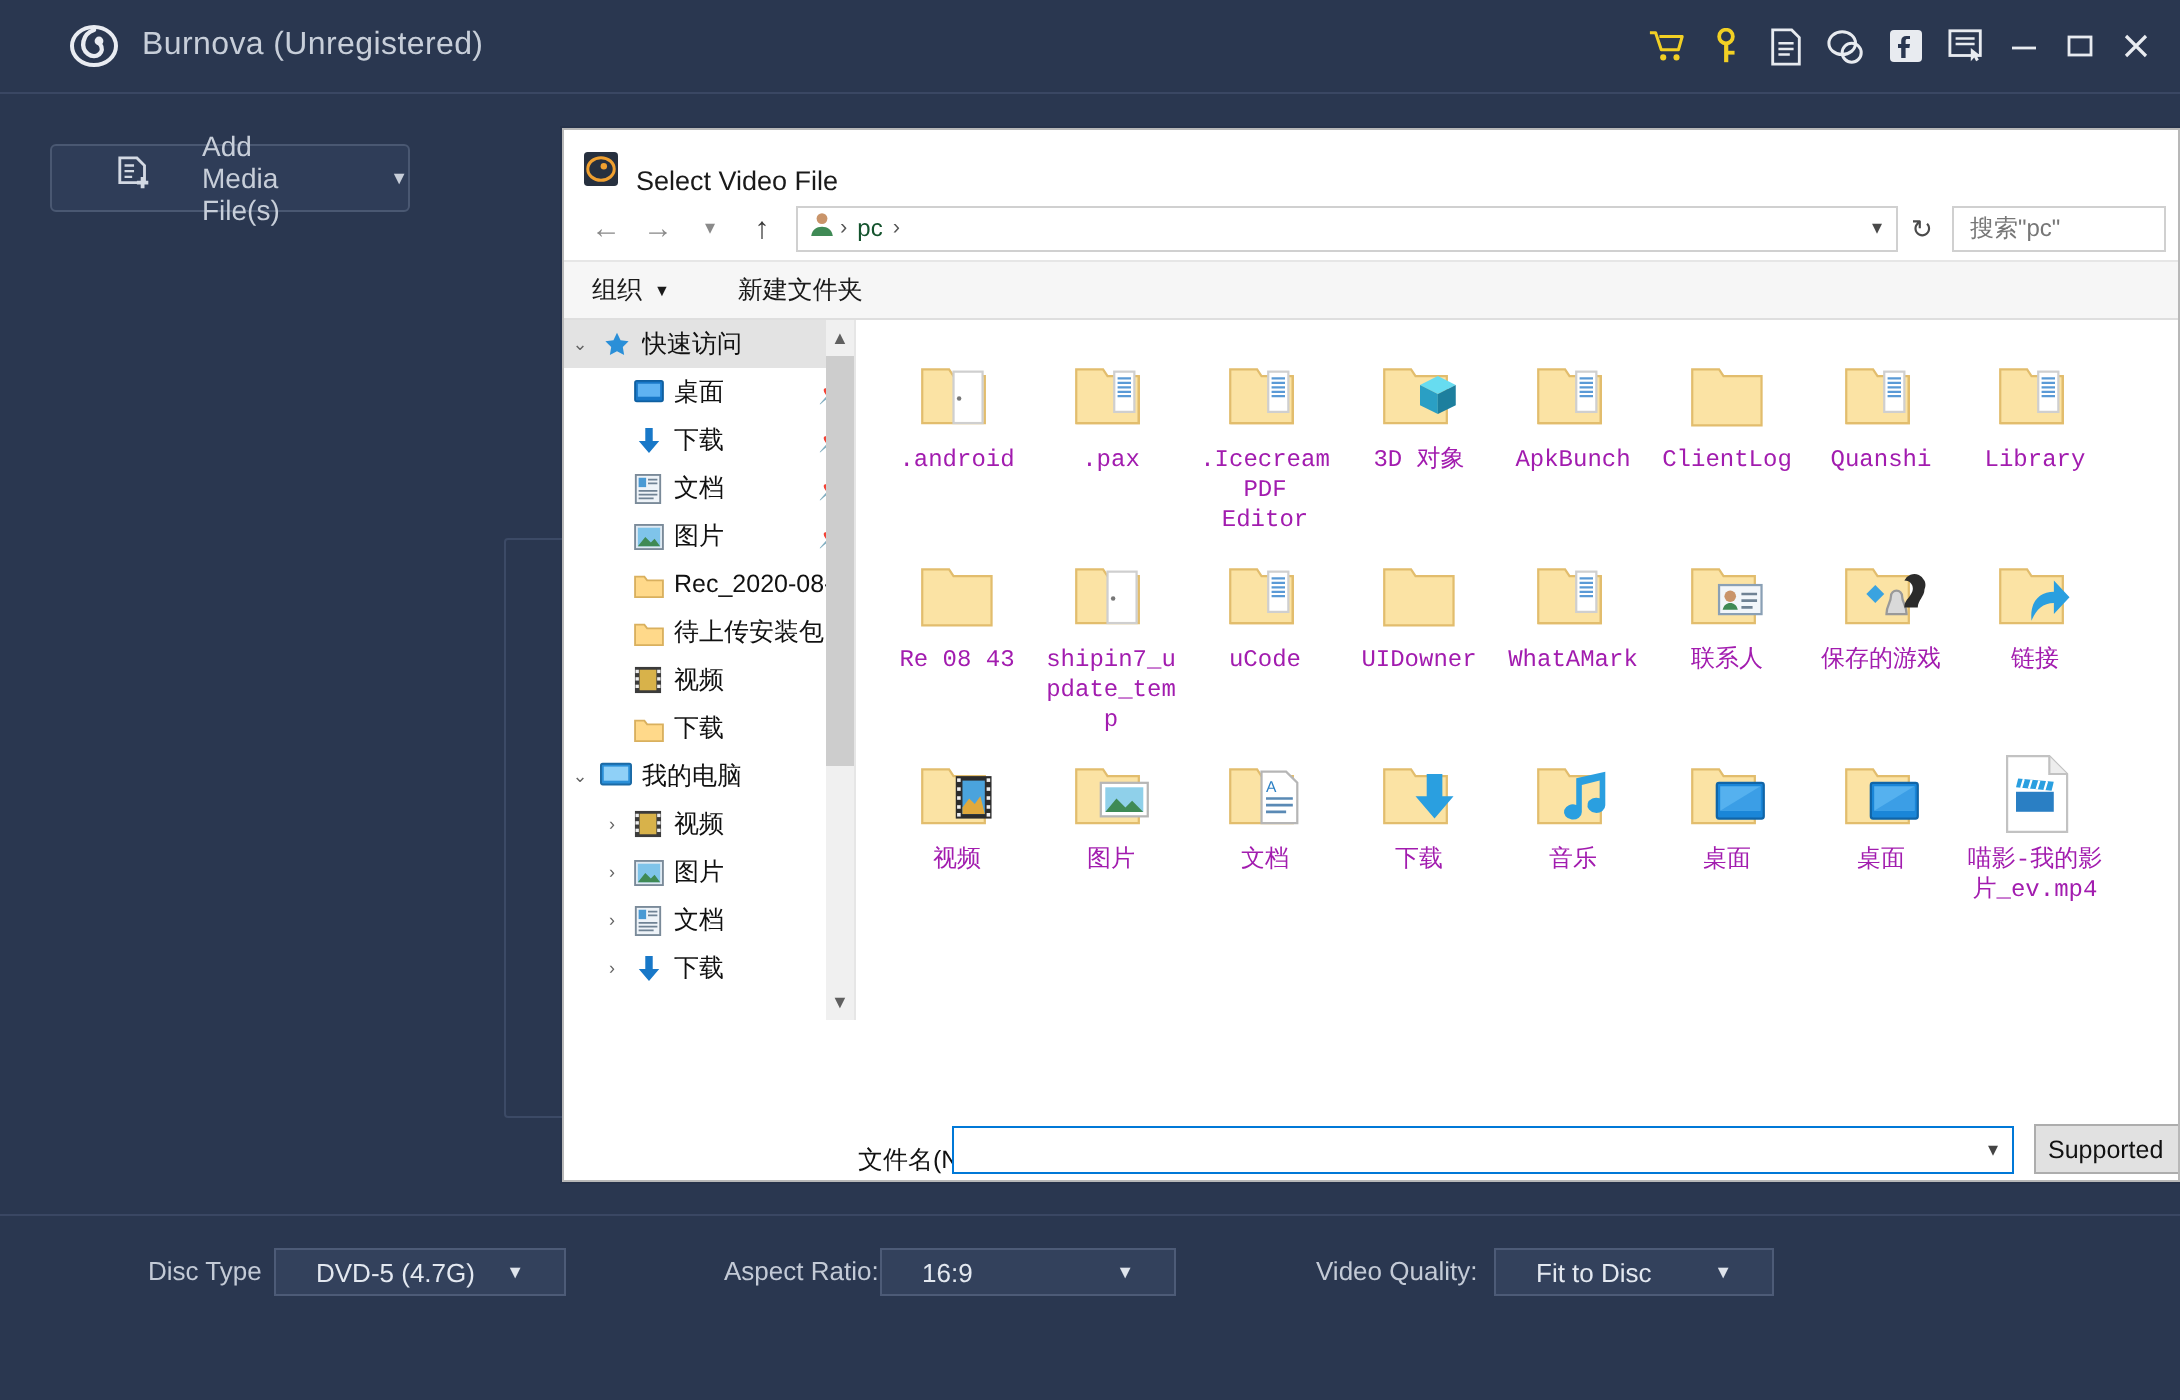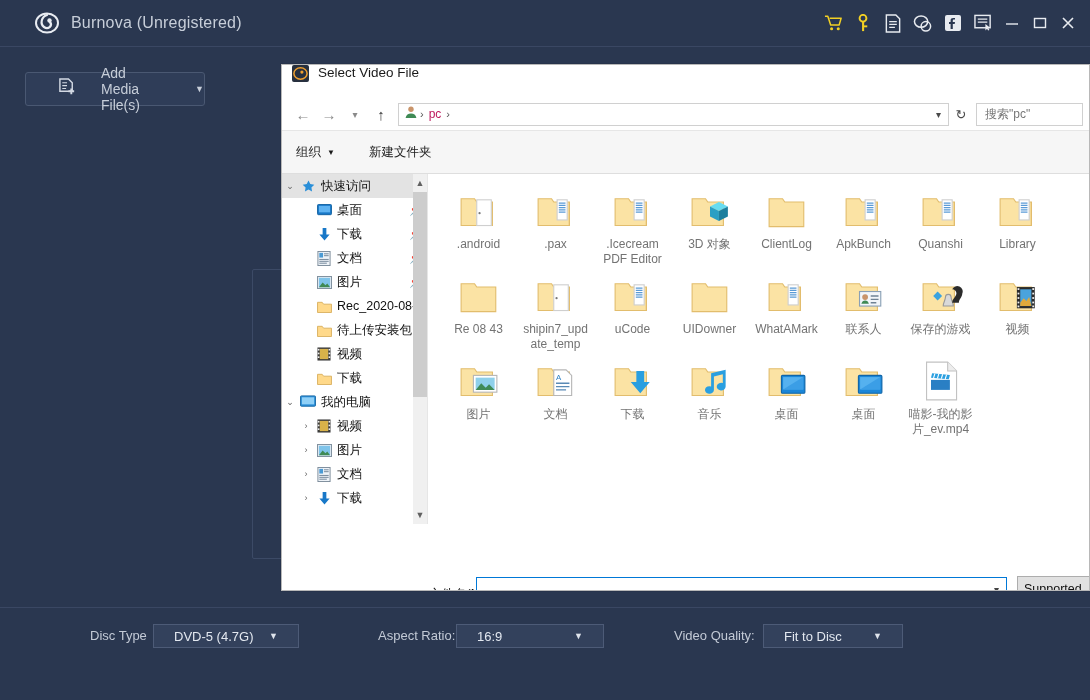--- a/index.html
+++ b/index.html
@@ -54,64 +54,64 @@
   }
   .lbl { color: #c3cad6; font-size: 13px; }
   .combo {
     background: #33415c; border: 1px solid #4d5b77;
     height: 24px; color: #e3e8f0; font-size: 13px;
     display: flex; align-items: center; padding: 0 20px;
     position: relative;
   }
   .combo .cv { flex: 1; }
   .combo .ar { font-size: 9px; color: #dfe4ec; }
-  .row1 { position: absolute; top: 16px; left: 16px; width: 934px; height: 26px; }
+  .row1 { position: absolute; top: 16px; left: 0; width: 934px; height: 26px; }
   .f-disc-lbl { position: absolute; left: 74px; top: 4px; }
   .f-disc { position: absolute; left: 137px; top: 0; width: 146px; }
   .f-ar-lbl { position: absolute; left: 362px; top: 4px; }
   .f-ar { position: absolute; left: 440px; top: 0; width: 148px; }
   .f-vq-lbl { position: absolute; left: 658px; top: 4px; }
   .f-vq { position: absolute; left: 747px; top: 0; width: 140px; }
 
   
   .dialog {
     position: absolute; left: 281px; top: 64px; width: 809px; height: 527px;
     background: #ffffff;
     border: 1px solid #b8b8b8;
     box-shadow: 0 0 0 1px rgba(0,0,0,.06);
     overflow: hidden;
     font-family: "Liberation Sans", sans-serif;
   }
   .dlg-titlebar {
-    height: 33px; background: #fff; display:flex; align-items:flex-start; padding-left:10px;
+    height: 33px; background: #fff; display:flex; align-items:flex-end; padding-left:10px;
   }
   .dlg-title { margin-left: 9px; font-size: 13.5px; color: #1a1a1a; }
 
   .dlg-navbar {
     height: 32px; display: flex; align-items: center; padding: 0 6px 0 8px; gap: 0px;
     background: #fff;
   }
   .navbtn { width: 26px; height: 26px; display:flex; align-items:center; justify-content:center; color:#8a8a8a; font-size: 15px;}
   .navbtn.up { color: #3a3a3a; }
   .crumbbar {
     flex: 1; height: 23px; border: 1px solid #d0d0d0; background: #fff;
     display: flex; align-items: center; padding-left: 5px; gap: 2px; margin-left: 4px;
   }
-  .crumb { font-size: 12px; color: #be185d; padding: 0 3px; }
+  .crumb { font-size: 12px; color: #14532d; padding: 0 3px; }
   .crumb-sep { font-size: 11px; color: #555; }
   .crumbbar .dd { margin-left: auto; font-size: 10px; color: #4a4a4a; padding-right:7px;}
   .refresh { width: 24px; height: 23px; display:flex; align-items:center; justify-content:center; color:#4a4a4a; font-size:13px; }
   .searchbox {
     width: 107px; height: 23px; border: 1px solid #d0d0d0; margin-left: 3px;
     display: flex; align-items: center; padding-left: 8px;
     font-size: 12px; color: #777;
   }
 
   .dlg-toolbar {
-    height: 44px; background: #f6f6f6; border-top: 1px solid #e6e6e6; border-bottom: 1px solid #dedede;
+    height: 30px; background: #f6f6f6; border-top: 1px solid #e6e6e6; border-bottom: 1px solid #dedede;
     display: flex; align-items: center; padding-left: 14px; gap: 0px;
   }
   .tbitem { font-size: 12.5px; color: #1a1a1a; display:flex; align-items:center; gap:6px; margin-right: 34px; }
   .tbitem .c { font-size: 8px; }
 
   .dlg-body { display: flex; height: 350px; }
 
   .tree {
     width: 146px; background: #fff; position: relative; overflow: hidden;
     border-right: 1px solid #e6e6e6;
@@ -132,22 +132,22 @@
   .tscroll .ar { position: absolute; left: 0; width: 14px; height: 18px; text-align:center; font-size:9px; color:#606060; line-height:18px; }
 
   .files {
     flex: 1; background: #fff; position: relative; overflow: hidden;
     padding: 8px 0 0 12px;
     display: flex; flex-wrap: wrap; align-content: flex-start;
   }
   .fitem { width: 77px; display: flex; flex-direction: column; align-items: center; padding-top: 6px; }
   .fitem .ficon { width: 48px; height: 46px; display:flex; align-items:center; justify-content:center; }
   .fname {
-    font-size: 12px; color: #737373; text-align: center; line-height: 15px;
-    margin-top: 3px; width: 70px; word-break: break-word;
+    font-size: 12px; color: #a21caf; text-align: center; line-height: 15px;
+    margin-top: 3px; width: 70px; word-break: break-word; font-family: Liberation Mono, monospace;
   }
 
   .dlg-footer { height: 110px; background: #fff; position: relative; }
   .fn-label { position: absolute; left: 147px; top: 62px; font-size: 12.5px; color: #111; }
   .fn-input {
     position: absolute; left: 194px; top: 53px; width: 531px; height: 24px;
     border: 1px solid #0078d7; background: #fff; display: flex; align-items: center;
   }
   .fn-input .dd { margin-left: auto; font-size: 10px; color: #444; padding-right: 7px; }
   .btn-supported {
@@ -512,35 +512,35 @@
               <path d="M18 13l8-4 8 4-8 4z" fill="#67dcf0"></path>
               <path d="M18 13v9l8 4v-9z" fill="#2a9fc4"></path>
               <path d="M34 13v9l-8 4v-9z" fill="#1d7f9e"></path>
             </svg>
           </div>
           <div class="fname">3D 对象</div>
         </div>
         <div class="fitem">
           <div class="ficon">
             <svg width="44" height="38" viewBox="0 0 36 34">
-              <path d="M2 6h12l2 3h17v22H2z" fill="#fbe3a4" stroke="#e2bd6d"></path>
-            </svg>
-          </div>
-          <div class="fname">ClientLog</div>
-        </div>
-        <div class="fitem">
-          <div class="ficon">
-            <svg width="44" height="38" viewBox="0 0 36 34">
               <path d="M2 6h12l2 3h14v21H2z" fill="#fbe3a4" stroke="#e2bd6d"></path>
               <rect x="19" y="7" width="9" height="18" fill="#fff" stroke="#cfcfcf"></rect>
               <path d="M20.5 10h6M20.5 12h6M20.5 14h6M20.5 16h6M20.5 18h6" stroke="#5a9ad6" stroke-width="1"></path>
               <path d="M30 9v21H2" fill="none" stroke="#e2bd6d"></path>
             </svg>
           </div>
           <div class="fname">ApkBunch</div>
+        </div>
+        <div class="fitem">
+          <div class="ficon">
+            <svg width="44" height="38" viewBox="0 0 36 34">
+              <path d="M2 6h12l2 3h17v22H2z" fill="#fbe3a4" stroke="#e2bd6d"></path>
+            </svg>
+          </div>
+          <div class="fname">ClientLog</div>
         </div>
         <div class="fitem">
           <div class="ficon">
             <svg width="44" height="38" viewBox="0 0 36 34">
               <path d="M2 6h12l2 3h14v21H2z" fill="#fbe3a4" stroke="#e2bd6d"></path>
               <rect x="19" y="7" width="9" height="18" fill="#fff" stroke="#cfcfcf"></rect>
               <path d="M20.5 10h6M20.5 12h6M20.5 14h6M20.5 16h6M20.5 18h6" stroke="#5a9ad6" stroke-width="1"></path>
               <path d="M30 9v21H2" fill="none" stroke="#e2bd6d"></path>
             </svg>
           </div>
@@ -620,20 +620,29 @@
         <div class="fitem">
           <div class="ficon">
             <svg width="44" height="38" viewBox="0 0 36 34">
               <path d="M2 6h12l2 3h14v21H2z" fill="#fbe3a4" stroke="#e2bd6d"></path>
               <path d="M20 26c0-4 2-5 2-8a2.5 2.5 0 1 1 5 0c0 3 2 4 2 8z" fill="#d9d9d9" stroke="#999"></path>
               <path d="M28 11c3 0 5 3 3 6-1 2-3 3-3 6h6c0-3 3-5 3-8a4.5 4.5 0 0 0-9-4z" fill="#2b2b2b"></path>
               <path d="M15 13l4 4-4 4-4-4z" fill="#3aa3e0"></path>
             </svg>
           </div>
           <div class="fname">保存的游戏</div>
+        </div>
+        <div class="fitem">
+          <div class="ficon">
+            <svg width="44" height="38" viewBox="0 0 36 34">
+              <path d="M2 6h12l2 3h14v21H2z" fill="#fbe3a4" stroke="#e2bd6d"></path>
+              <path d="M16 29c-1-9 4-13 10-13v-5l7 7.5-7 7.5v-5c-5 0-8 3-10 8z" fill="#2a9fe0"></path>
+            </svg>
+          </div>
+          <div class="fname">链接</div>
         </div>
         <div class="fitem">
           <div class="ficon">
             <svg width="44" height="38" viewBox="0 0 36 34">
               <path d="M2 6h12l2 3h14v21H2z" fill="#fbe3a4" stroke="#e2bd6d"></path>
               <rect x="17" y="9" width="16" height="19" fill="#2c2c2c"></rect>
               <rect x="20" y="11" width="10" height="15" fill="#4aa3dd"></rect>
               <path d="M20 23l3-4 2.5 2.5L28 18l2 8H20z" fill="#e0a93c"></path>
               <g fill="#f0f0f0">
                 <rect x="17.6" y="10" width="1.6" height="1.6"></rect>

